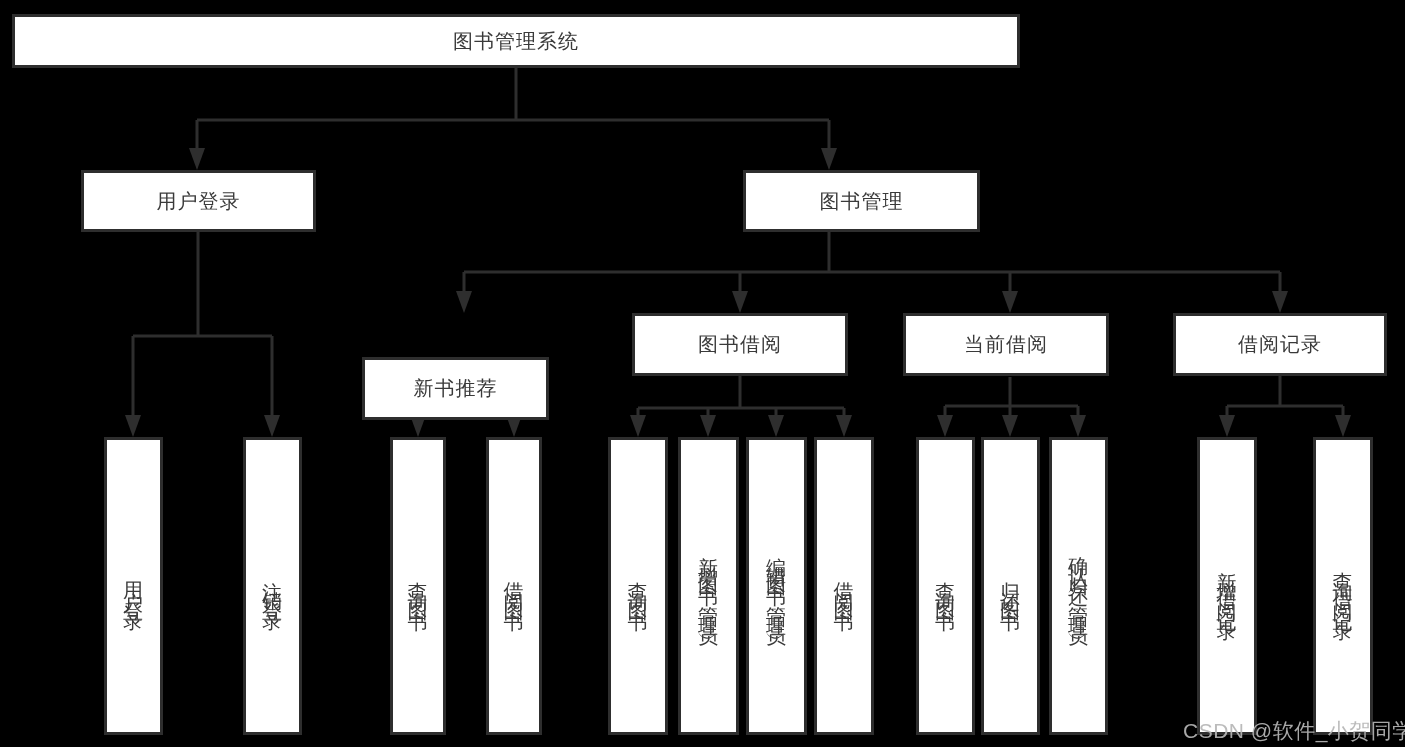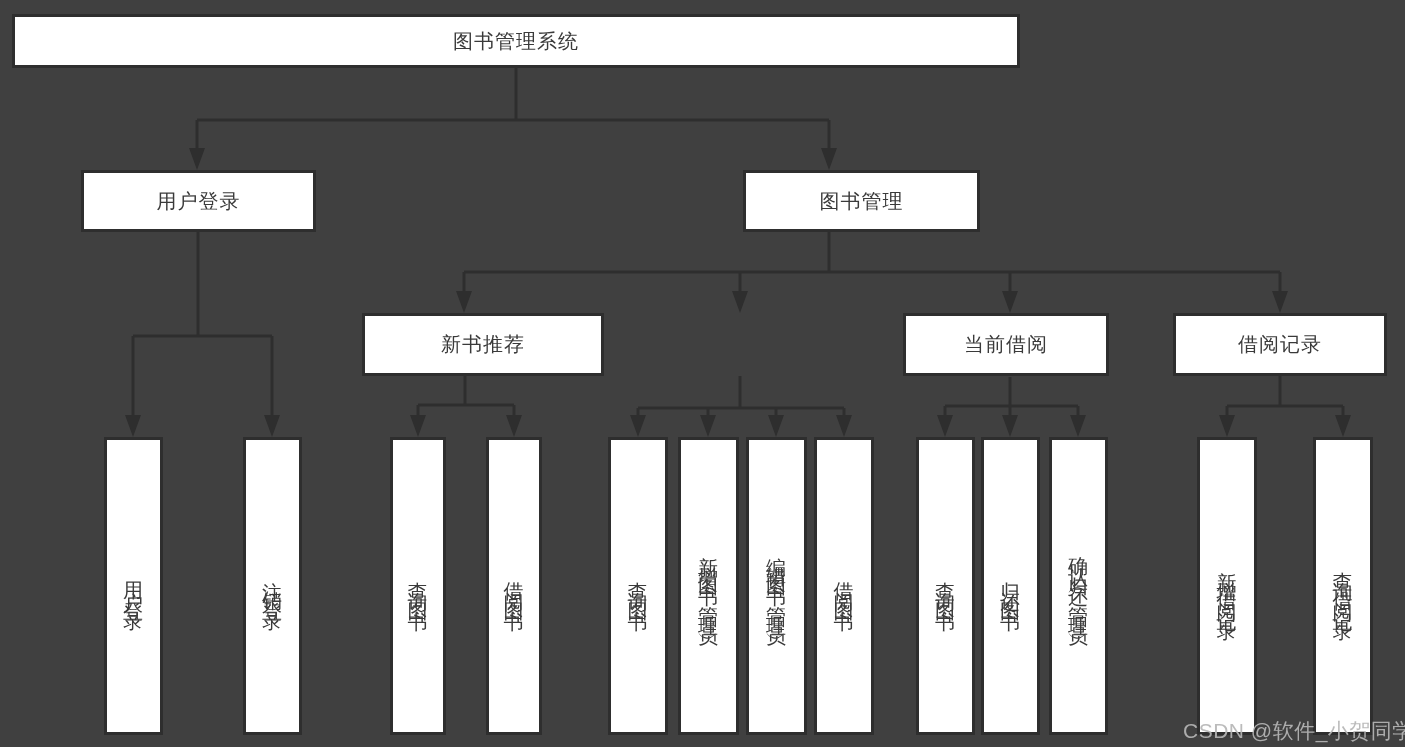--- a/index.html
+++ b/index.html
@@ -5,21 +5,21 @@
   html, body {
     margin: 0;
     padding: 0;
     background: #ffffff;
     font-family: "Liberation Sans", "DejaVu Sans", sans-serif;
   }
   .stage {
     position: relative;
     width: 1405px;
     height: 747px;
-    background: #404040;
+    background: #000000;
     overflow: hidden;
   }
   .connectors {
     position: absolute;
     left: 0;
     top: 0;
     z-index: 1;
     pointer-events: none;
   }
   .box {
@@ -112,22 +112,25 @@
     <span class="h-label">图书管理系统</span>
   </div>
 
   <div class="box lv2" style="left:81px;width:235px;">
     <span class="h-label">用户登录</span>
   </div>
   <div class="box lv2" style="left:743px;width:237px;">
     <span class="h-label">图书管理</span>
   </div>
 
-  <div class="box lv3" style="left:362px;width:242px;">
+  <div class="box lv3" style="left:362px;width:187px;margin-top:44px;">
     <span class="h-label">新书推荐</span>
+  </div>
+  <div class="box lv3" style="left:632px;width:216px;">
+    <span class="h-label">图书借阅</span>
   </div>
   <div class="box lv3" style="left:903px;width:206px;">
     <span class="h-label">当前借阅</span>
   </div>
   <div class="box lv3" style="left:1173px;width:214px;">
     <span class="h-label">借阅记录</span>
   </div>
 
   <div class="box leaf" style="left:104px;width:59px;">
     <span class="v-label">用户登录</span>

